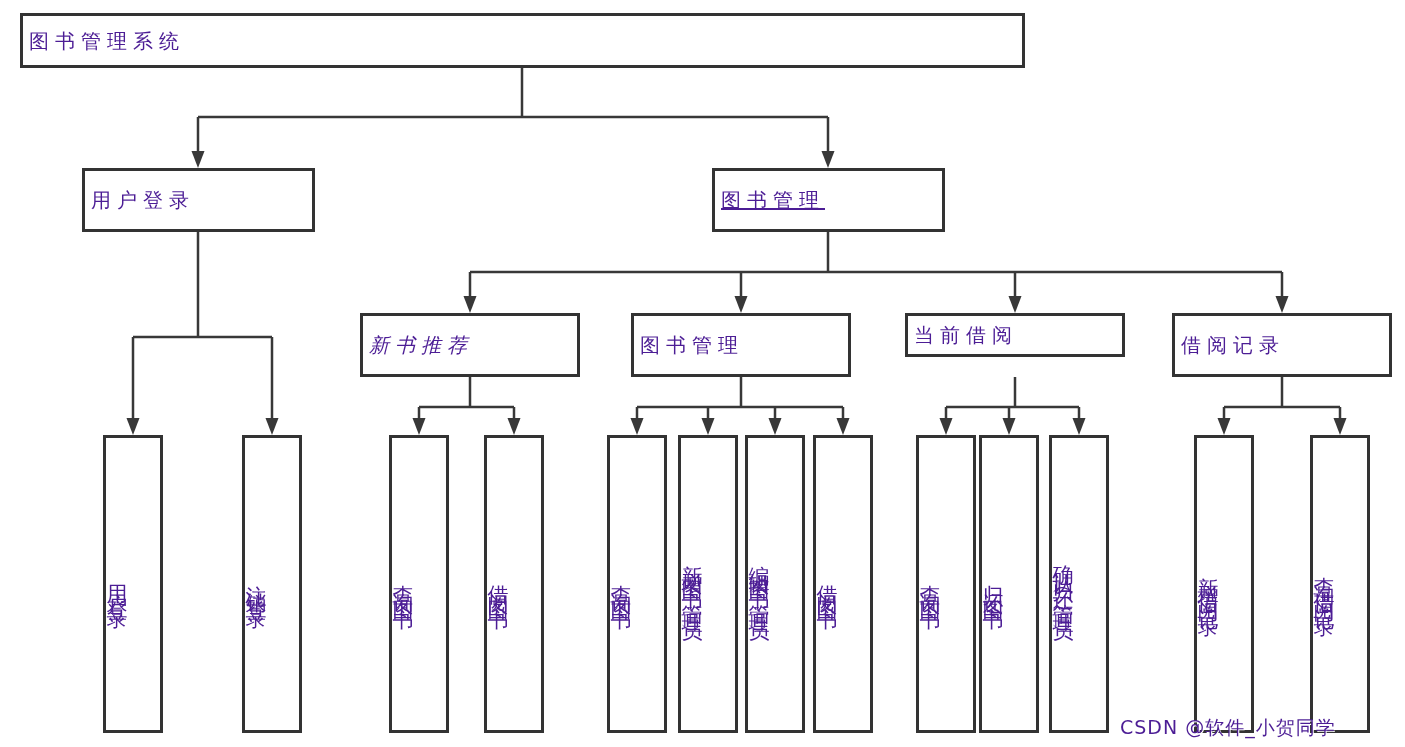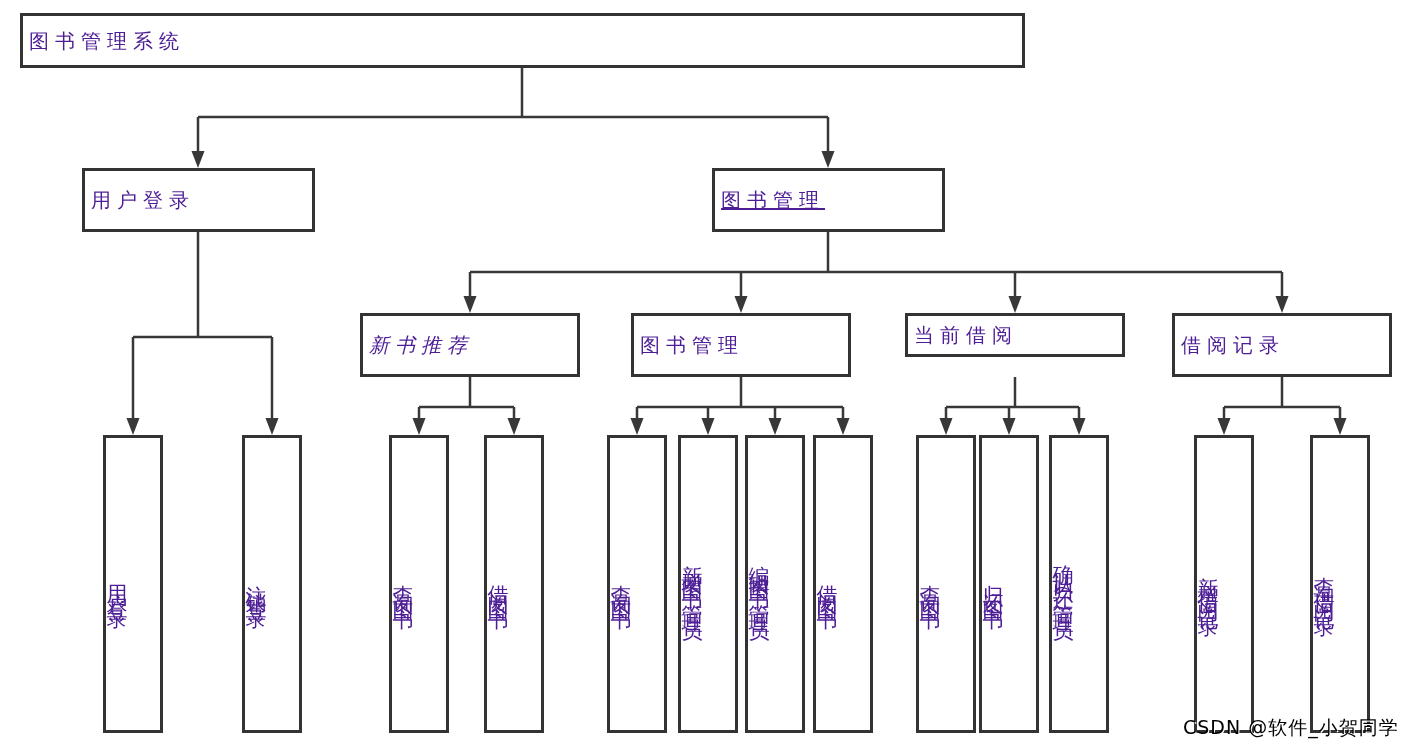--- a/index.html
+++ b/index.html
@@ -72,24 +72,24 @@
   .l7  { left: 745px; }
   .l8  { left: 813px; }
   .l9  { left: 916px; }
   .l10 { left: 979px; }
   .l11 { left: 1049px; }
   .l12 { left: 1194px; }
   .l13 { left: 1310px; }
 
   .watermark {
     position: absolute;
-    left: 1183px;
+    left: 1120px;
     top: 715px;
     font-size: 19px;
-    color: #000000;
+    color: #4c1d95;
     letter-spacing: 1px;
     white-space: nowrap;
     text-shadow: 1px 1px 0 #ffffff;
     z-index: 5;
   }
 </style>
 </head>
 <body>
 
 <div class="canvas">

